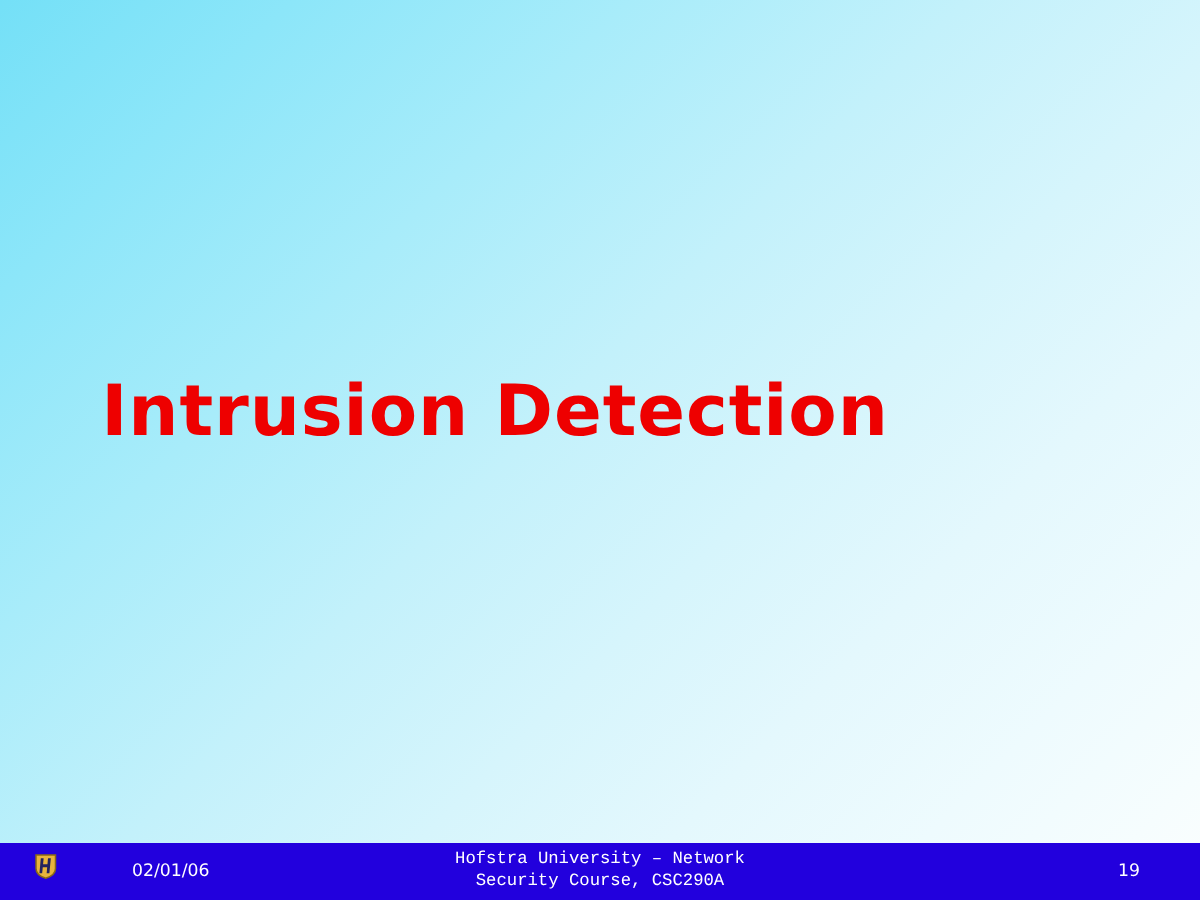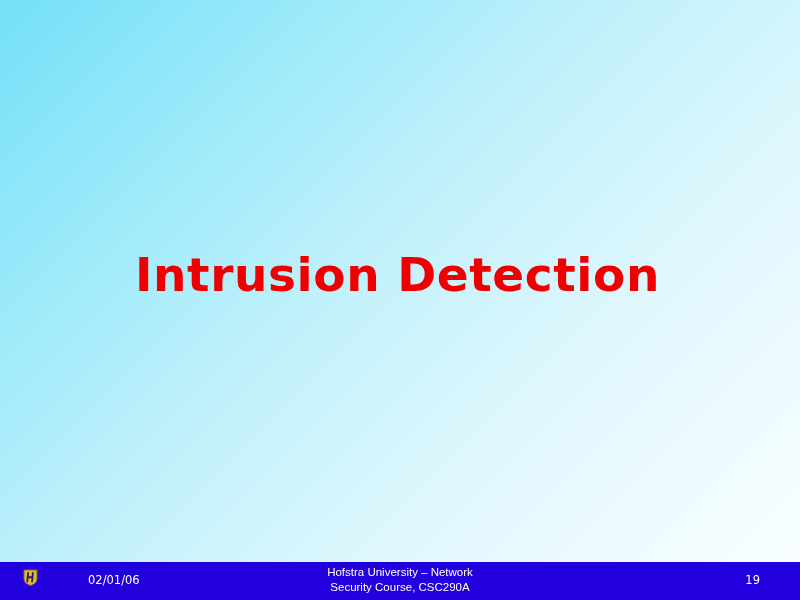--- a/index.html
+++ b/index.html
@@ -33,21 +33,21 @@
         #f6fdfe 94%,
         #fbfefe 100%);
   }
 
   
   .title-area {
     position: absolute;
     left: 0;
     top: 246px;
     width: 660px;
-    text-align: right;
+    text-align: center;
   }
   .slide-title {
     display: block;
     margin: 0;
     font-family: "DejaVu Sans", sans-serif;
     font-size: 47px;
     font-weight: bold;
     color: #ee0000;
     letter-spacing: 0.6px;
     line-height: 58px;
@@ -83,21 +83,21 @@
     color: #ffffff;
     white-space: nowrap;
   }
 
   .footer-center {
     position: absolute;
     left: 240px;
     top: 3px;
     width: 320px;
     text-align: center;
-    font-family: Liberation Sans, sans-serif;
+    font-family: Liberation Mono, monospace;
     font-size: 11.5px;
     color: #ffffff;
     line-height: 15px;
   }
   .footer-center .line {
     display: block;
     white-space: nowrap;
   }
 
   .footer-page {

